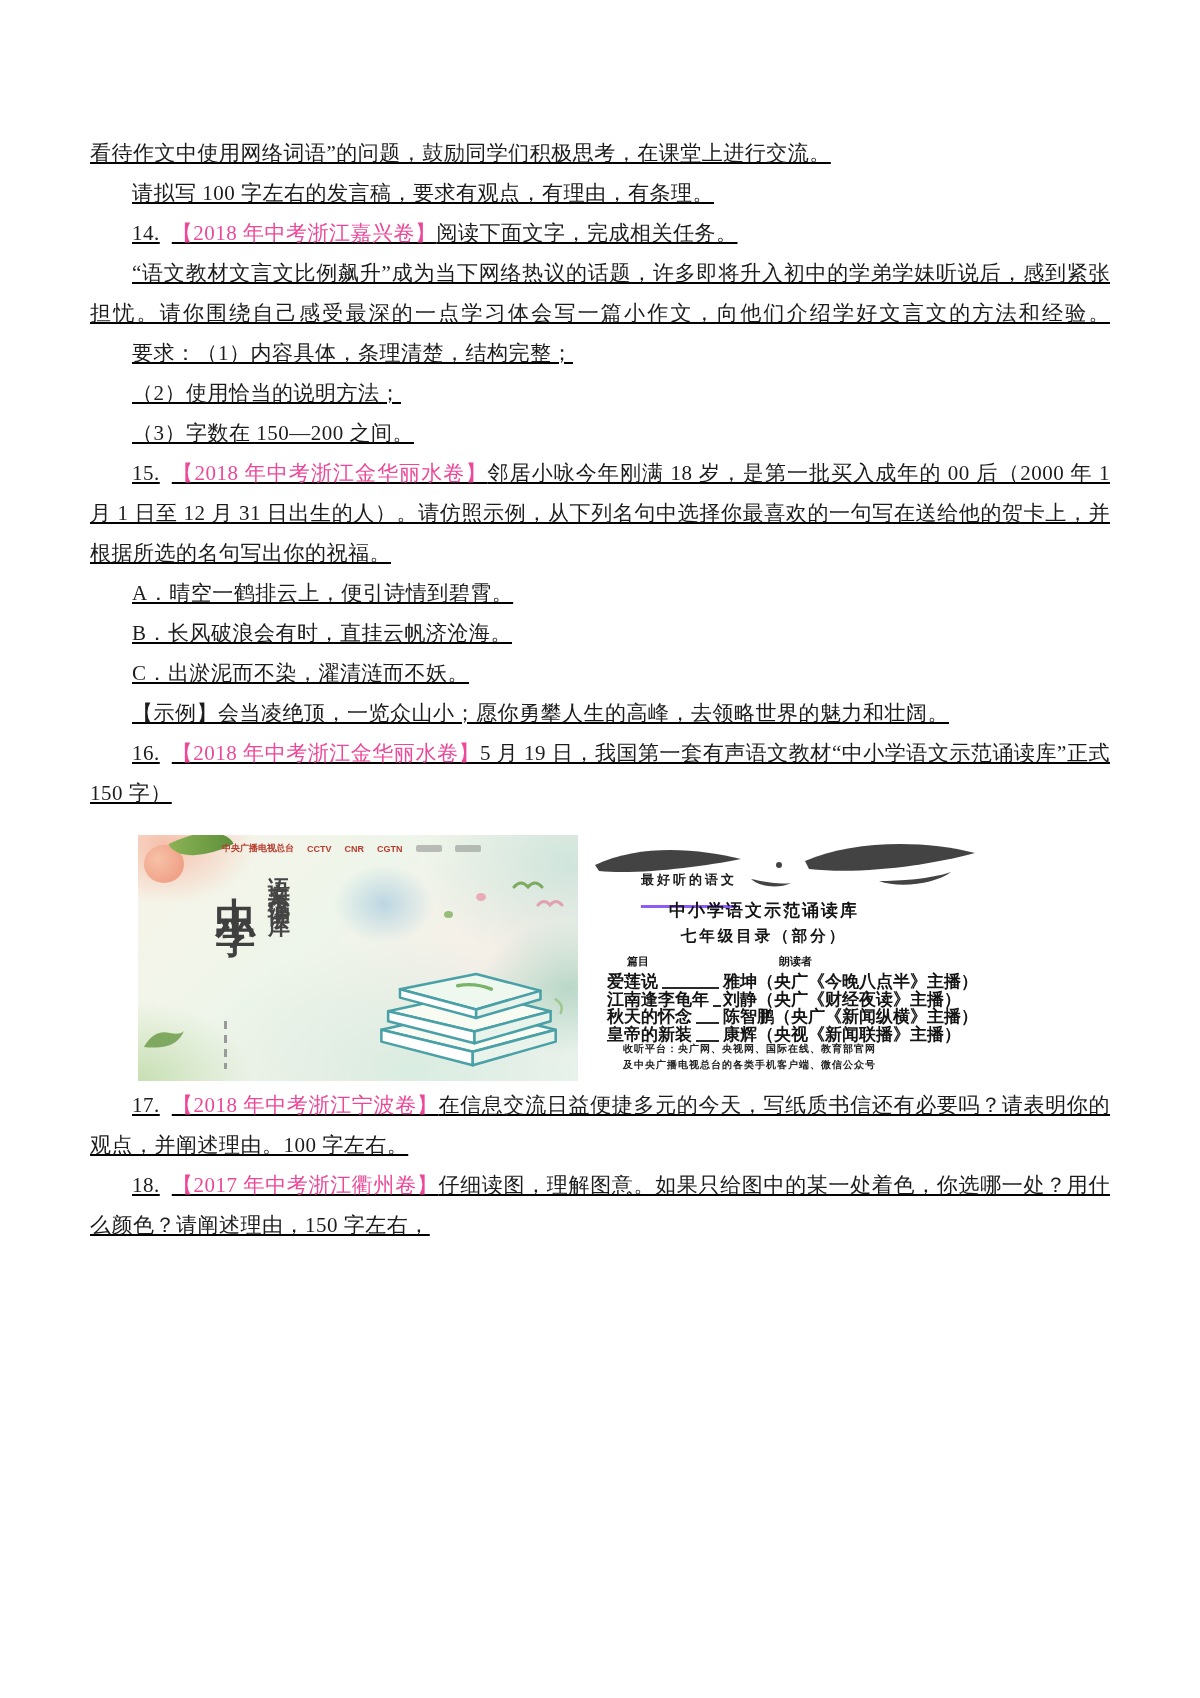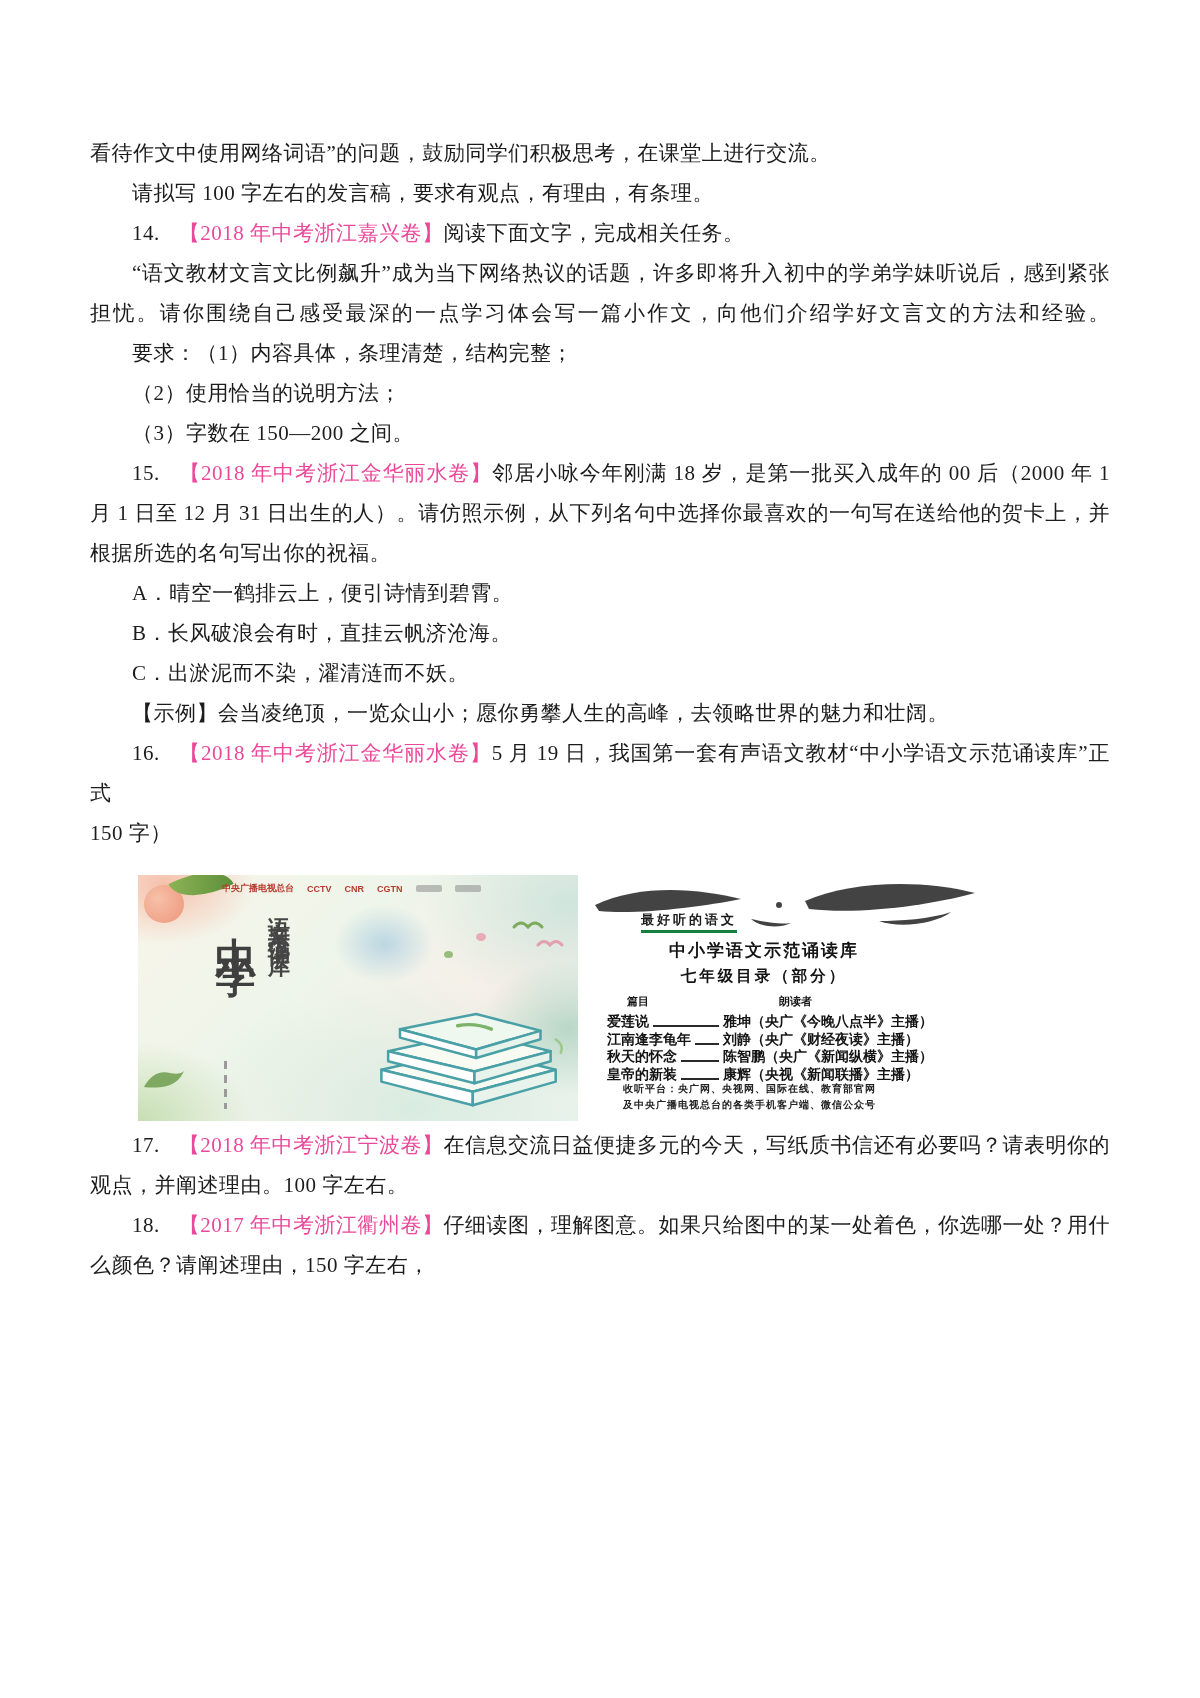--- a/index.html
+++ b/index.html
@@ -1,26 +1,26 @@
 <!DOCTYPE html>
 <html><head>
 <meta charset="utf-8">
 <style>
   html,body{margin:0;padding:0;background:#888;}
   .page{
     position:relative;width:1200px;height:1698px;margin:0 auto;
     background:#ffffff;overflow:hidden;
     font-family:"Liberation Serif","DejaVu Serif",serif;
   }
-  .doc{padding:133px 90px 0 90px;}
+  .doc{padding:133px 90px 0 90px;text-decoration:underline;}
   .doc p{margin:0;font-size:21px;line-height:40px;color:#1c1c1c;
     text-align:justify;letter-spacing:0.5px;}
   .indent{text-indent:2em;}
   .full{text-align-last:justify;}
-  .qnum{margin-right:19px;}
+  .qnum{margin-right:12px;}
   .qtag{color:#ec4899;}
   
   .figures{margin:22px 0 4px 48px;display:flex;gap:5px;height:246px;}
   
   .poster-left{
     position:relative;width:440px;height:246px;overflow:hidden;flex:none;
     background:
       radial-gradient(ellipse 130px 85px at 6% 4%, rgba(245,170,145,.70), rgba(245,170,145,0) 70%),
       radial-gradient(ellipse 160px 110px at 0% 100%, rgba(185,215,160,.75), rgba(185,215,160,0) 72%),
       radial-gradient(ellipse 210px 150px at 98% 12%, rgba(175,220,210,.55), rgba(175,220,210,0) 70%),
@@ -49,30 +49,30 @@
   .books{position:absolute;right:2px;bottom:0;width:220px;height:138px;}
   .bird-marks{position:absolute;right:6px;top:38px;width:64px;height:44px;}
   .bird-bottom{position:absolute;left:2px;bottom:26px;width:46px;height:34px;}
   
   .poster-right{
     position:relative;width:406px;height:246px;background:#ffffff;flex:none;
     font-family:"Liberation Sans",sans-serif;color:#141414;
   }
   .ink{position:absolute;top:0;left:0;width:100%;height:62px;}
   .calli{position:absolute;top:36px;left:58px;font-size:13px;font-weight:700;
-    letter-spacing:3px;color:#1a1a1a;border-bottom:3px solid #15803d;padding-bottom:1px;}
+    letter-spacing:3px;color:#1a1a1a;border-bottom:3px solid #8b5cf6;padding-bottom:16px;}
   .rp-title{position:absolute;top:64px;left:0;width:100%;text-align:center;
     transform:translateX(-22px);font-size:17px;font-weight:700;letter-spacing:2px;}
   .rp-sub{position:absolute;top:91px;left:0;width:100%;text-align:center;
     transform:translateX(-22px);font-size:15.5px;font-weight:700;letter-spacing:3px;}
   .phead{position:absolute;top:119px;left:24px;font-size:11px;font-weight:700;}
   .phead .c1{margin-left:20px;}
   .phead .c2{margin-left:86px;padding-left:44px;}
   .prows{position:absolute;top:138px;left:24px;width:366px;}
-  .prow{display:flex;align-items:flex-start;height:17.5px;font-size:14px;font-weight:700;}
+  .prow{display:flex;align-items:center;height:17.5px;font-size:17px;font-weight:700;}
   .rt{flex:none;display:flex;align-items:flex-end;width:116px;white-space:nowrap;}
   .rt i{flex:1;border-bottom:2px solid #2a2a2a;margin:0 4px 4px 4px;min-width:8px;}
   .rr{white-space:nowrap;}
   .pfoot{position:absolute;top:206px;left:40px;font-size:10px;font-weight:700;
     line-height:16px;letter-spacing:1px;color:#222;}
 </style>
 </head>
 <body>
 
 <div class="page">

